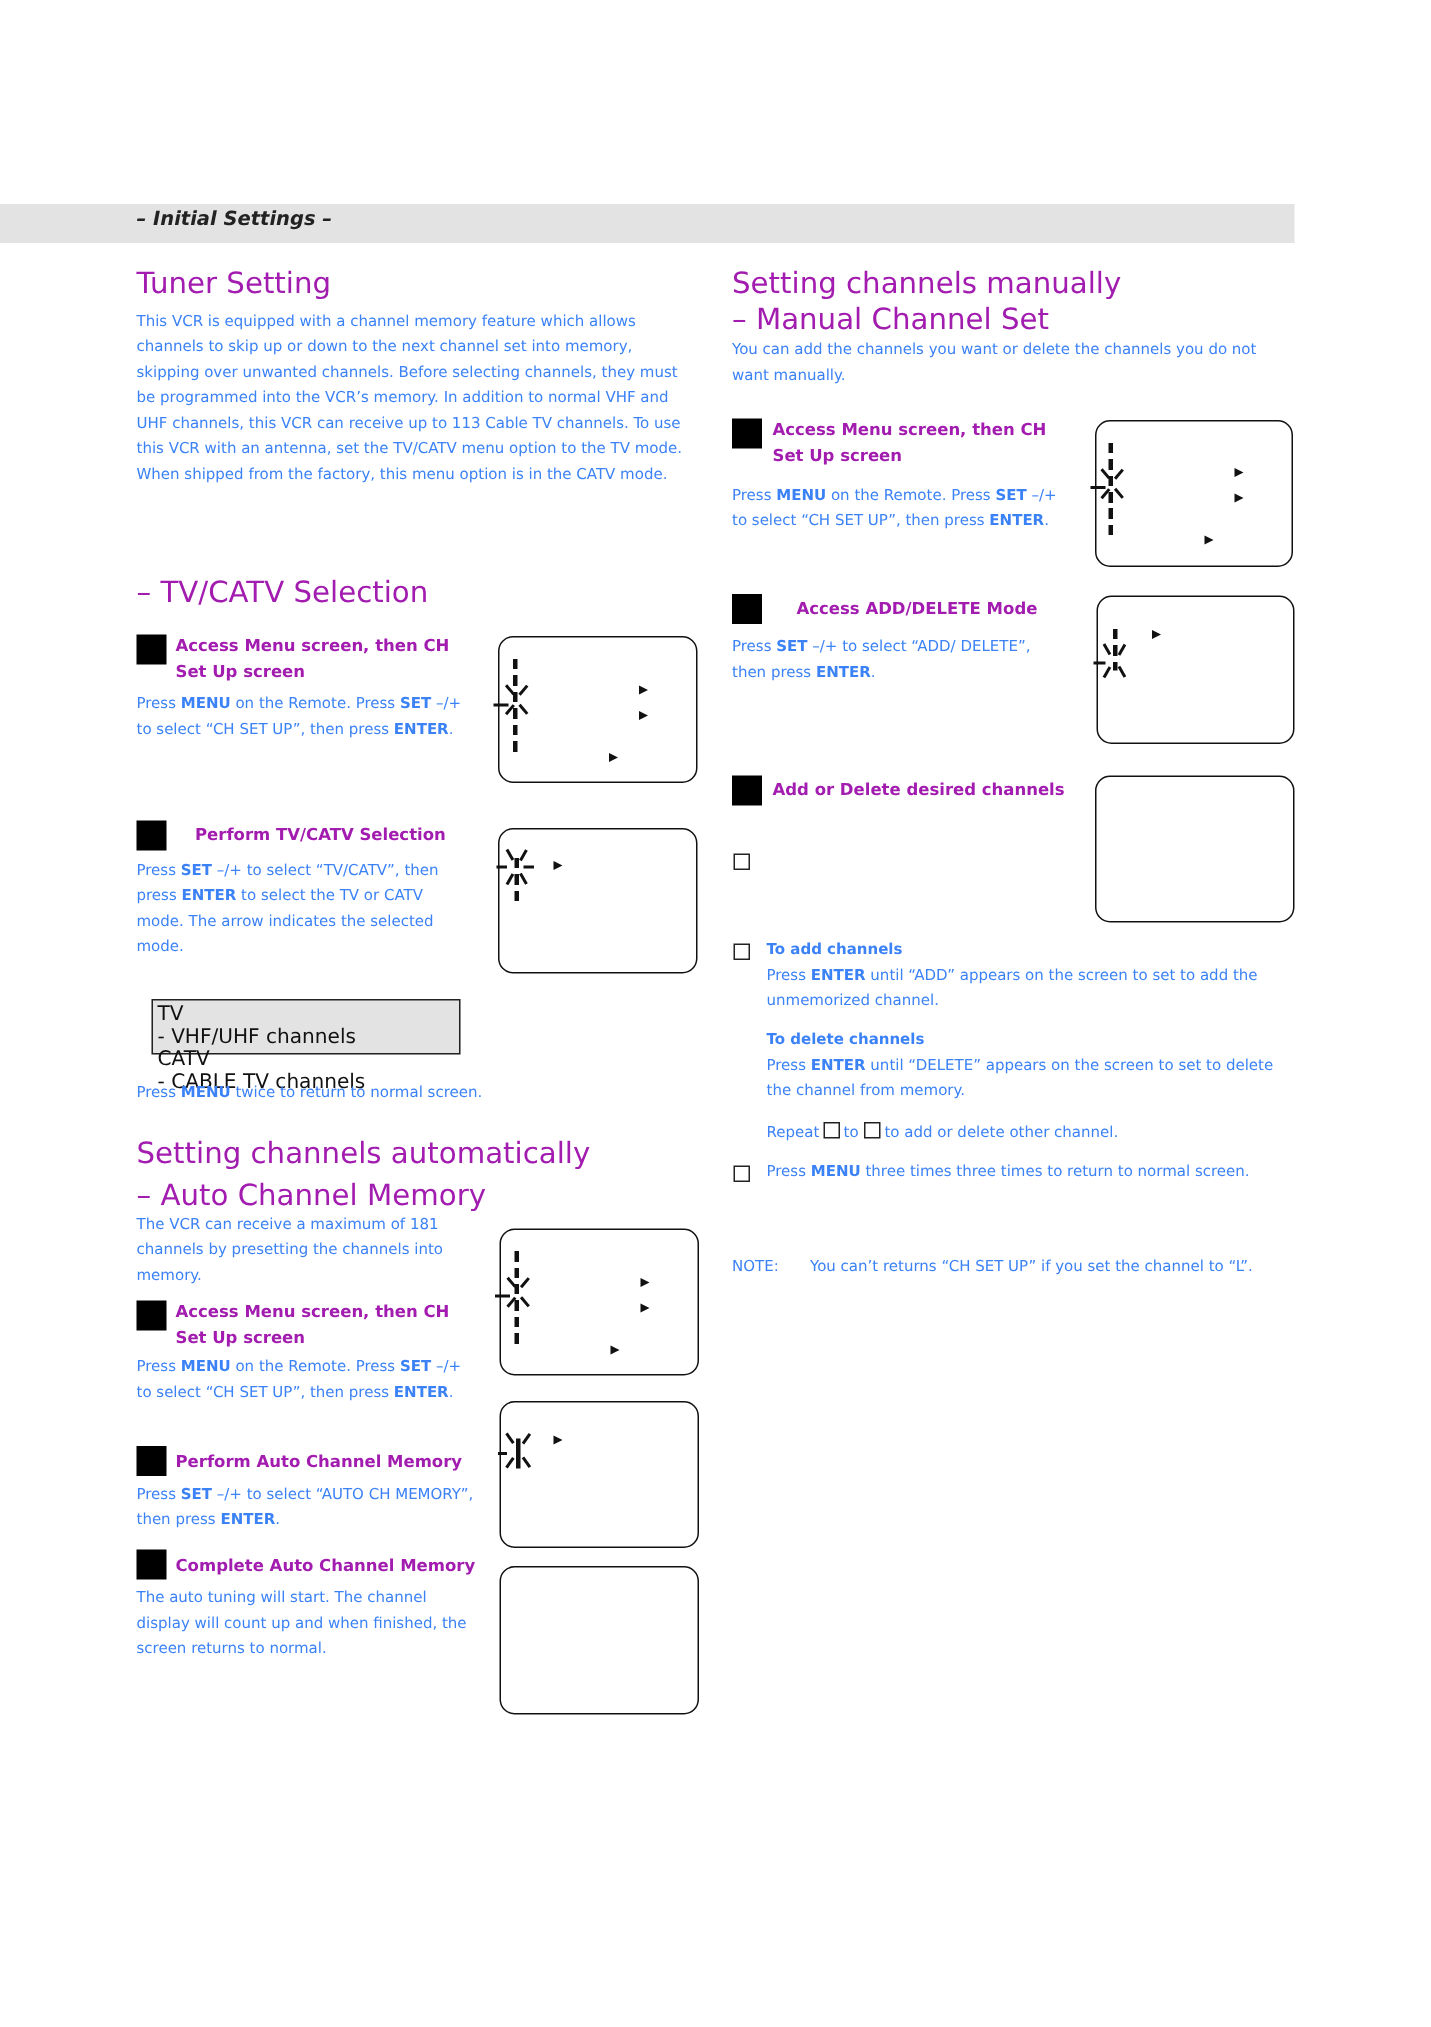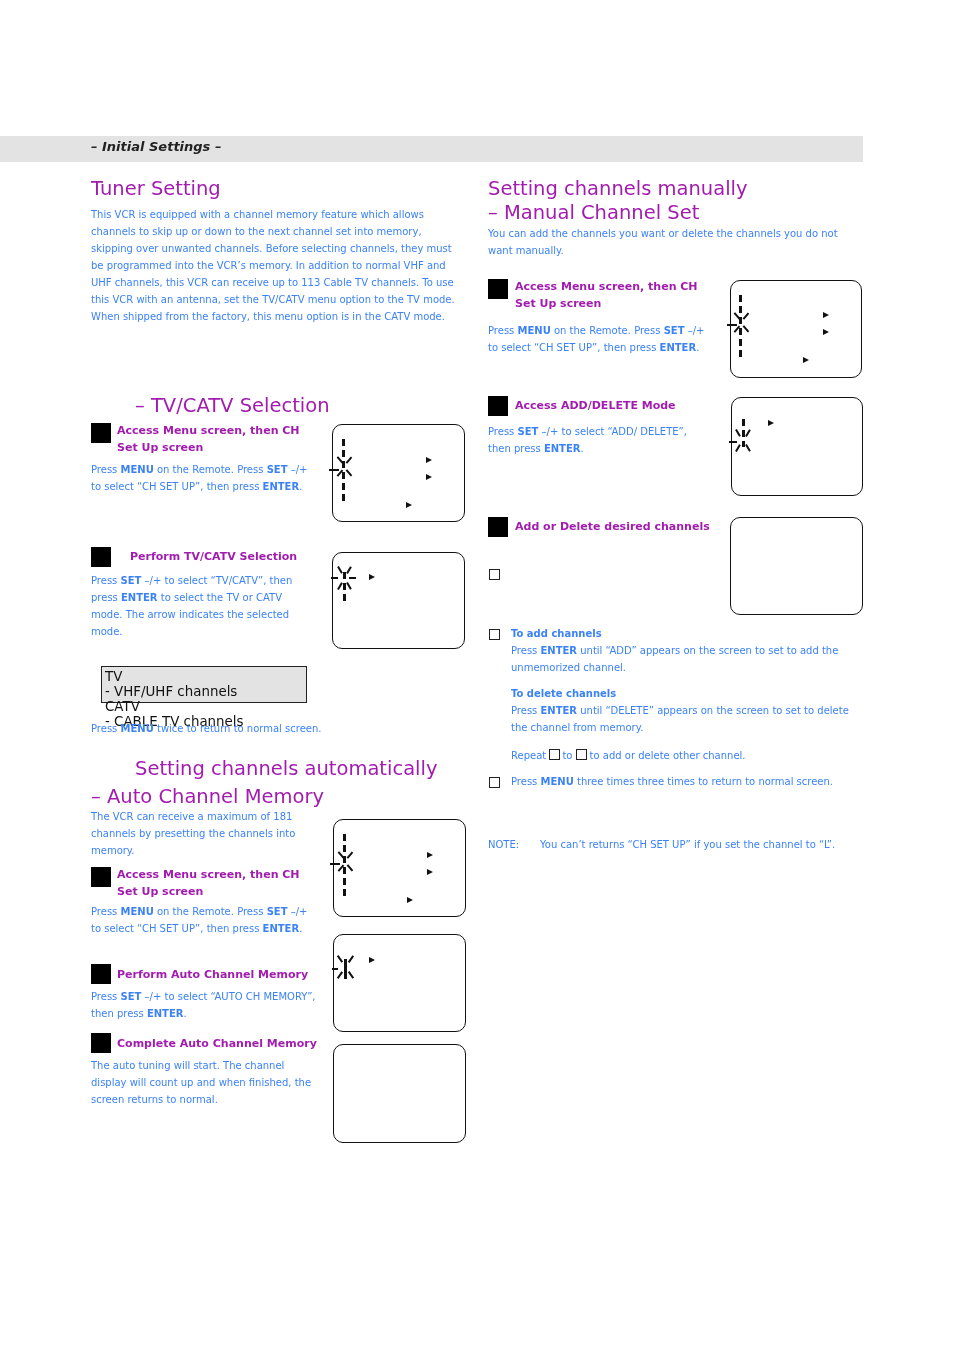--- a/index.html
+++ b/index.html
@@ -26,21 +26,21 @@
 </style>
 </head>
 <body>
 
 <div class="abs band"></div>
 <div class="abs band-label">– Initial Settings –</div>
 
 <h2 class="abs sec" style="left:91px;top:177px;">Tuner Setting</h2>
 <div class="abs body" style="left:91px;top:206px;width:375px;">This VCR is equipped with a channel memory feature which allows channels to skip up or down to the next channel set into memory, skipping over unwanted channels. Before selecting channels, they must be programmed into the VCR’s memory. In addition to normal VHF and UHF channels, this VCR can receive up to 113 Cable TV channels. To use this VCR with an antenna, set the TV/CATV menu option to the TV mode. When shipped from the factory, this menu option is in the CATV mode.</div>
 
-<h2 class="abs sec" style="left:91px;top:394px;margin-left:44px;">– TV/CATV Selection</h2>
+<h2 class="abs sec" style="left:91px;top:383px;">– TV/CATV Selection</h2>
 
 <div class="abs" style="left:91px;top:423px;width:230px;height:34px;">
   <span class="stepbox"></span>
   <div class="step" style="margin-left:26px;">Access Menu screen, then CH Set Up screen</div>
 </div>
 <div class="abs body" style="left:91px;top:461px;width:225px;">
   <span>Press </span><b>MENU</b><span> on the Remote. Press </span><b>SET</b><span> –/+ to select “CH SET UP”, then press </span><b>ENTER</b><span>.</span>
 </div>
 
 <div class="screen" style="left:332px;top:424px;width:133px;height:98px;">
@@ -80,21 +80,21 @@
     </div>
   <div class="row">
       <span class="k">CATV</span>
       <span>- CABLE TV channels</span>
     </div>
 </div>
 <div class="abs body" style="left:91px;top:720px;">
   <span>Press </span><b>MENU</b><span> twice to return to normal screen.</span>
 </div>
 
-<h2 class="abs sec" style="left:91px;top:757px;margin-left:44px;">Setting channels automatically</h2>
+<h2 class="abs sec" style="left:91px;top:757px;">Setting channels automatically</h2>
 <h2 class="abs sec" style="left:91px;top:785px;">– Auto Channel Memory</h2>
 <div class="abs body" style="left:91px;top:808px;width:225px;">The VCR can receive a maximum of 181 channels by presetting the channels into memory.</div>
 
 <div class="abs" style="left:91px;top:867px;width:230px;height:34px;">
   <span class="stepbox"></span>
   <div class="step" style="margin-left:26px;">Access Menu screen, then CH Set Up screen</div>
 </div>
 <div class="abs body" style="left:91px;top:903px;width:225px;">
   <span>Press </span><b>MENU</b><span> on the Remote. Press </span><b>SET</b><span> –/+ to select “CH SET UP”, then press </span><b>ENTER</b><span>.</span>
 </div>
@@ -150,21 +150,21 @@
   <div class="ray" style="left:5px;top:31px;transform:rotate(-40deg);"></div>
   <div class="ray" style="left:14px;top:31px;transform:rotate(40deg);"></div>
   <div class="ray" style="left:5px;top:44px;transform:rotate(40deg);"></div>
   <div class="ray" style="left:14px;top:44px;transform:rotate(-40deg);"></div>
   <div class="hline" style="left:-4px;top:43px;width:10px;"></div>
   <div class="tri" style="left:92px;top:31px;"></div>
   <div class="tri" style="left:92px;top:48px;"></div>
   <div class="tri" style="left:72px;top:76px;"></div>
 </div>
 
-<div class="abs" style="left:488px;top:396px;width:230px;height:22px;">
+<div class="abs" style="left:488px;top:396px;width:230px;height:22px;padding-left:16px;">
   <span class="stepbox"></span>
   <div class="step" style="margin-left:27px;padding-top:2px;">Access ADD/DELETE Mode</div>
 </div>
 <div class="abs body" style="left:488px;top:423px;width:200px;">
   <span>Press </span><b>SET</b><span> –/+ to select “ADD/ DELETE”, then press </span><b>ENTER</b><span>.</span>
 </div>
 <div class="screen" style="left:731px;top:397px;width:132px;height:99px;">
   <div class="vbar" style="left:10px;top:21px;height:28px;"></div>
   <div class="ray" style="left:5px;top:31px;transform:rotate(-30deg);"></div>
   <div class="ray" style="left:15px;top:31px;transform:rotate(30deg);"></div>

